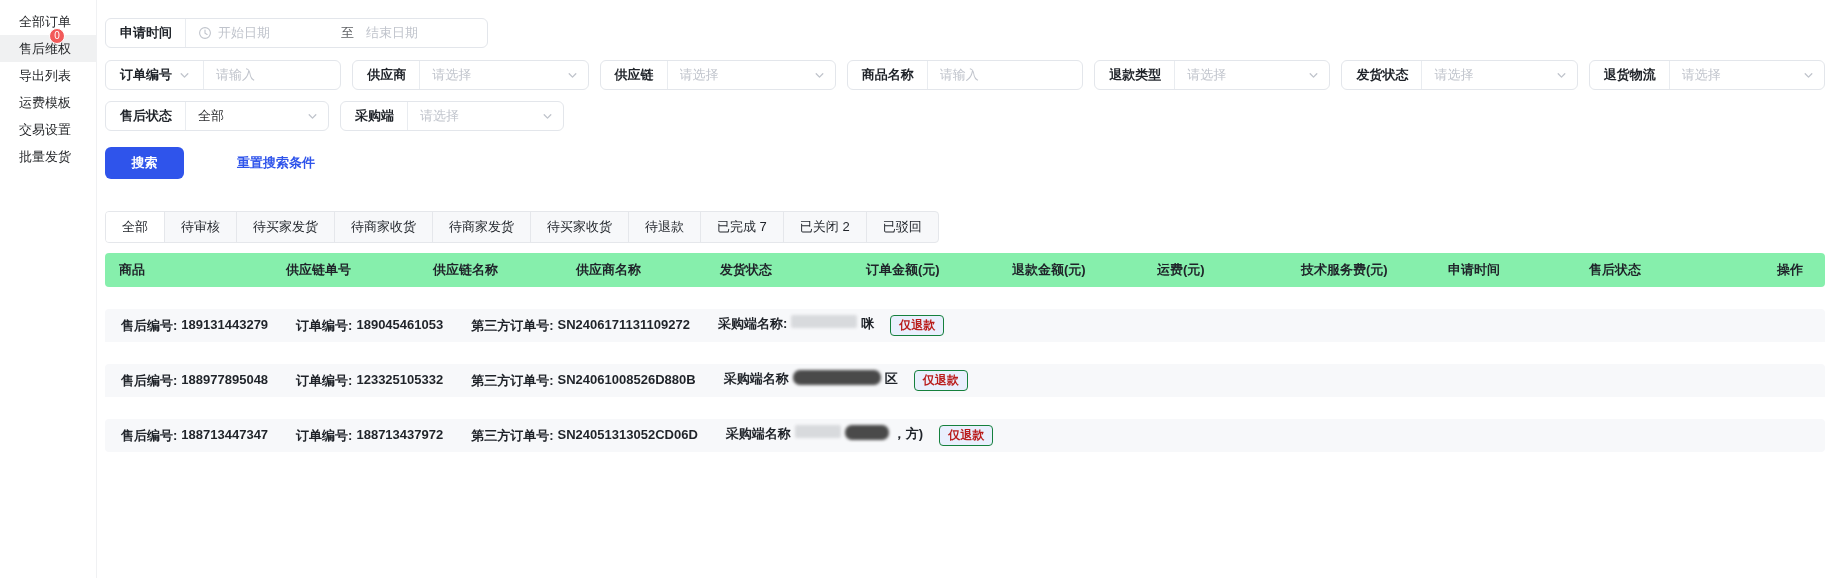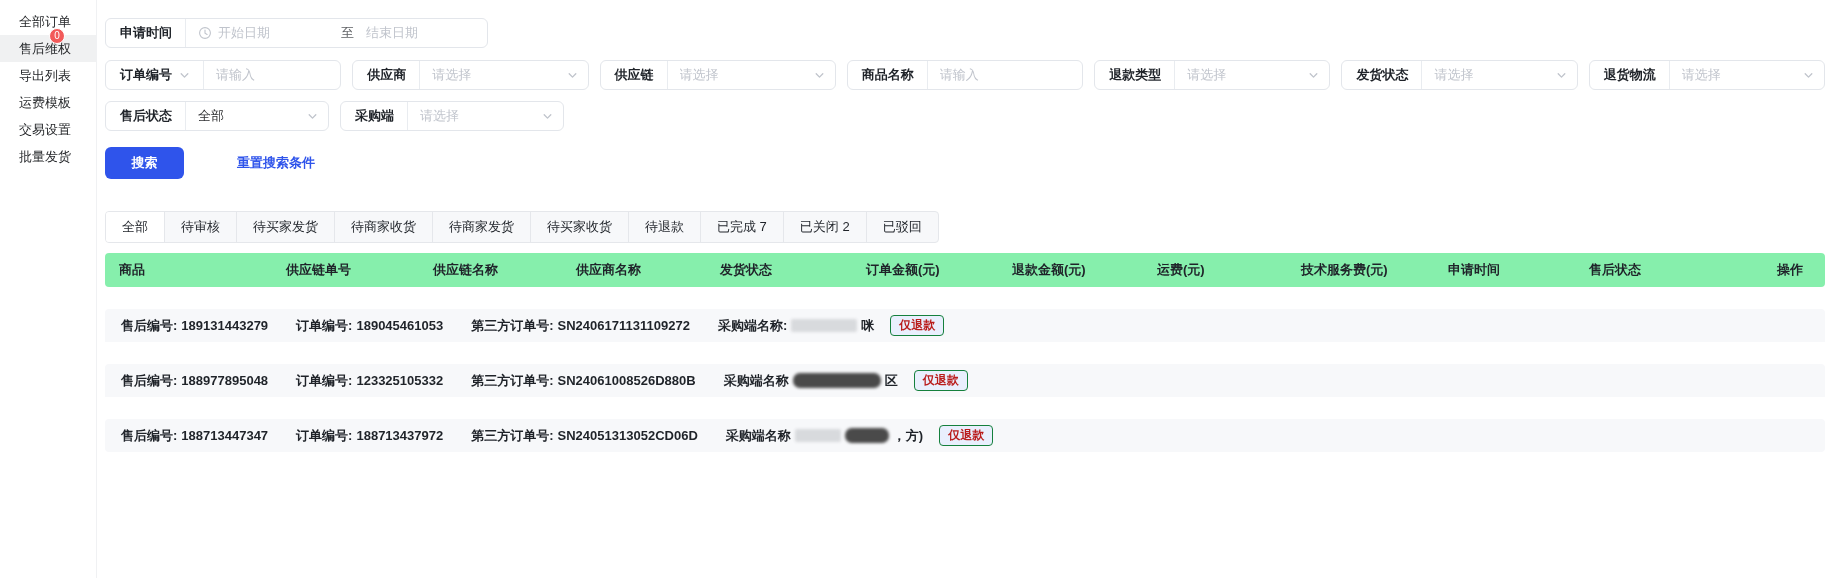--- a/index.html
+++ b/index.html
@@ -45,21 +45,21 @@
   .tab:last-child { border-right:none; }
   .tab.active { background:#fff; }
   
   #table { margin-top:10px; --cols:167px 147px 143px 144px 146px 146px 145px 144px 147px 141px 145px minmax(80px,1fr); }
   .t-head { display:grid; grid-template-columns:var(--cols); background:#86efac; height:34px; align-items:center; border-radius:4px; font-weight:bold; color:#1f2329; margin-bottom:22px; }
   .t-head .cell { padding-left:14px; white-space:nowrap; overflow:hidden; }
   .t-head .cell.op, .g-row .cell.op { justify-content:flex-end; text-align:right; padding-right:22px; }
   .group { margin-bottom:22px; border-radius:4px; }
   .g-head { height:33px; background:#f7f8fa; display:flex; align-items:center; gap:28px; padding:0 16px; font-weight:bold; color:#1f2329; border-radius:4px 4px 0 0; white-space:nowrap; }
   .g-head.lone { border-radius:4px; }
-  .g-seg { display:inline-flex; align-items:center; gap:4px; }
+  .g-seg { display:inline-flex; gap:4px; }
   .badge-refund { margin-left:12px; background:#e9effd; color:#b91c1c; border:1px solid #15803d; border-radius:4px; padding:2px 8px; font-size:12px; font-weight:bold; line-height:1.25; }
   .redact { display:inline-block; height:13px; border-radius:2px; filter:blur(1.6px); flex:none; }
   .redact.light { background:#d8dadd; }
   .redact.dark { background:#4a4a4a; height:15px; border-radius:7px; }
 </style>
 </head>
 <body>
 
 <div id="sidebar">
     <div class="side-item">

